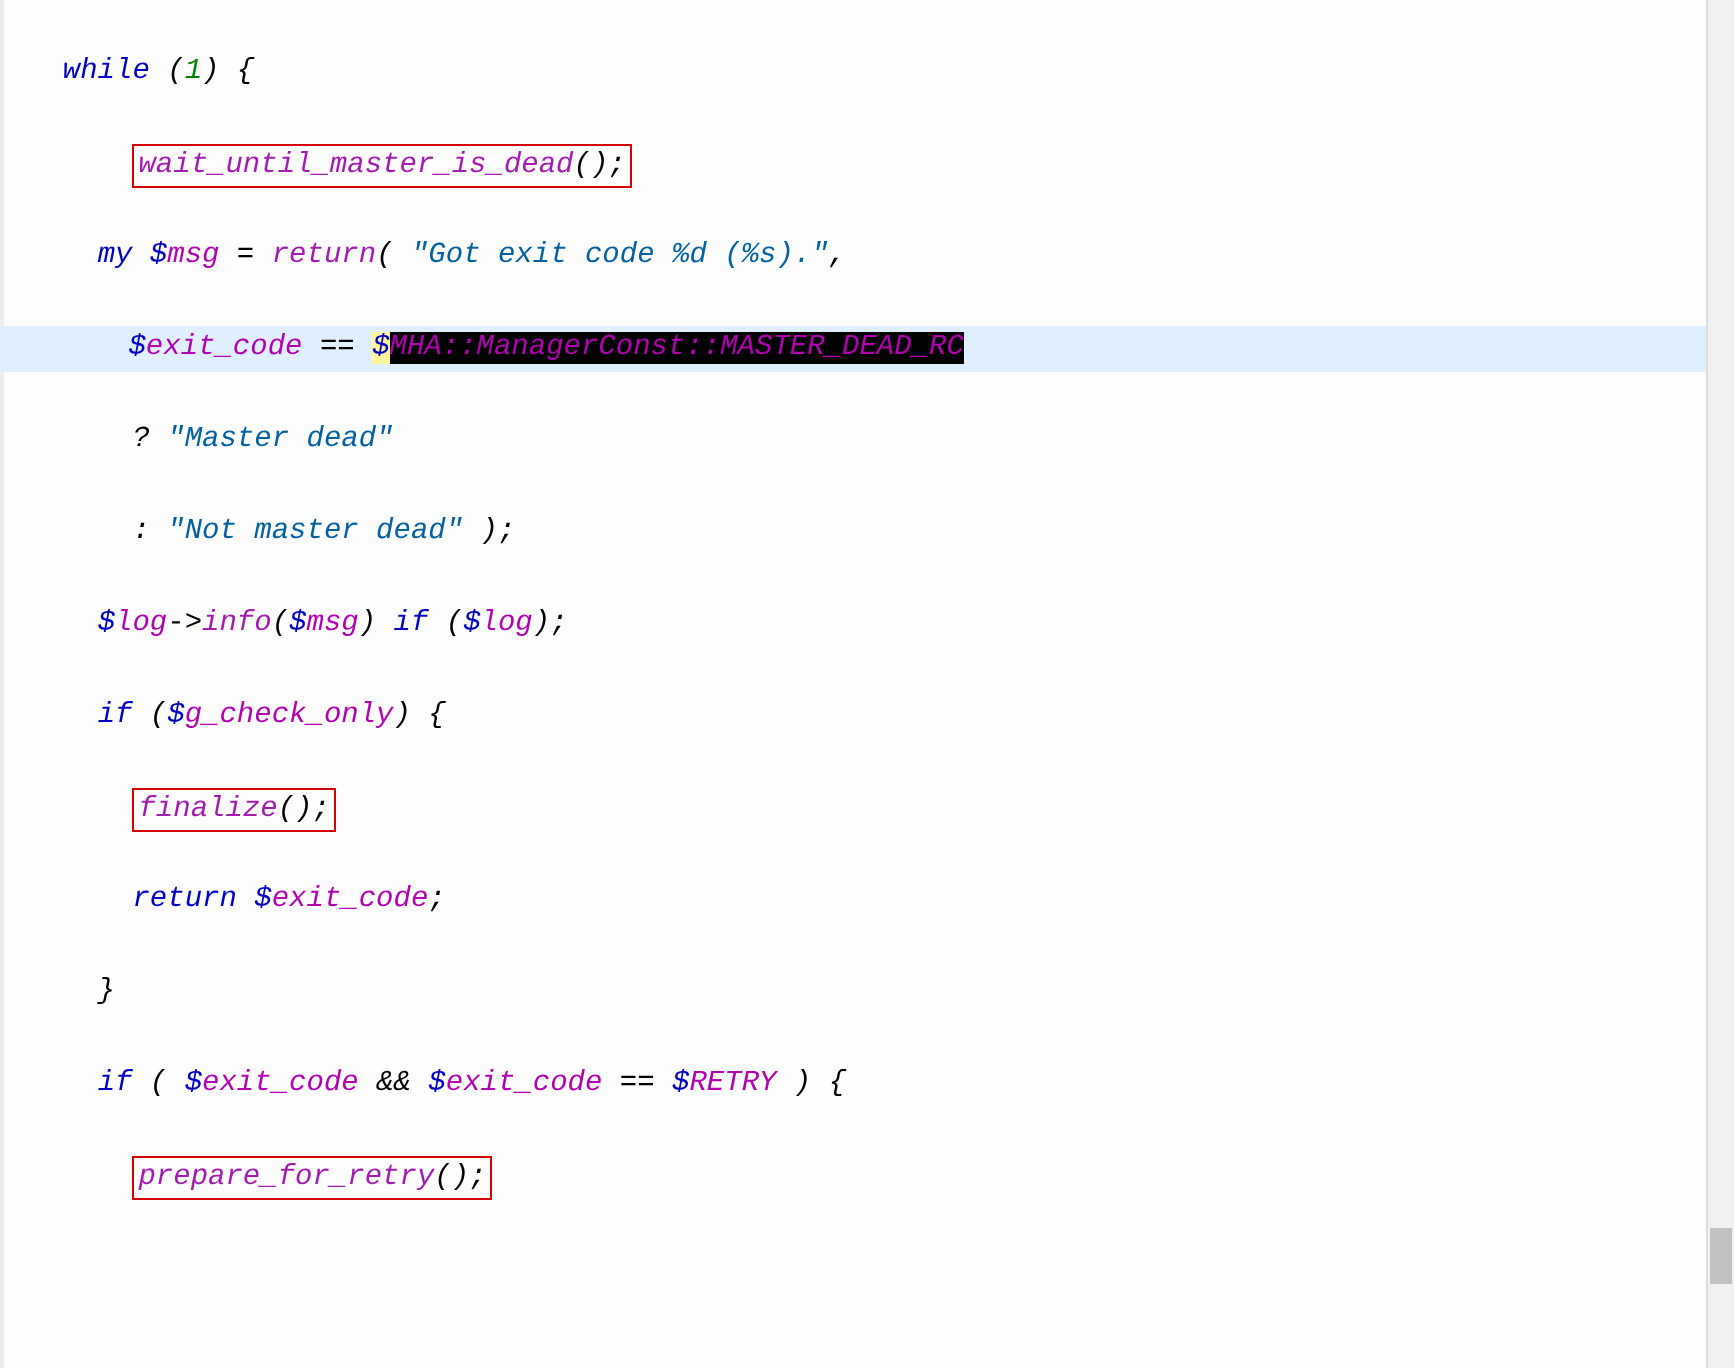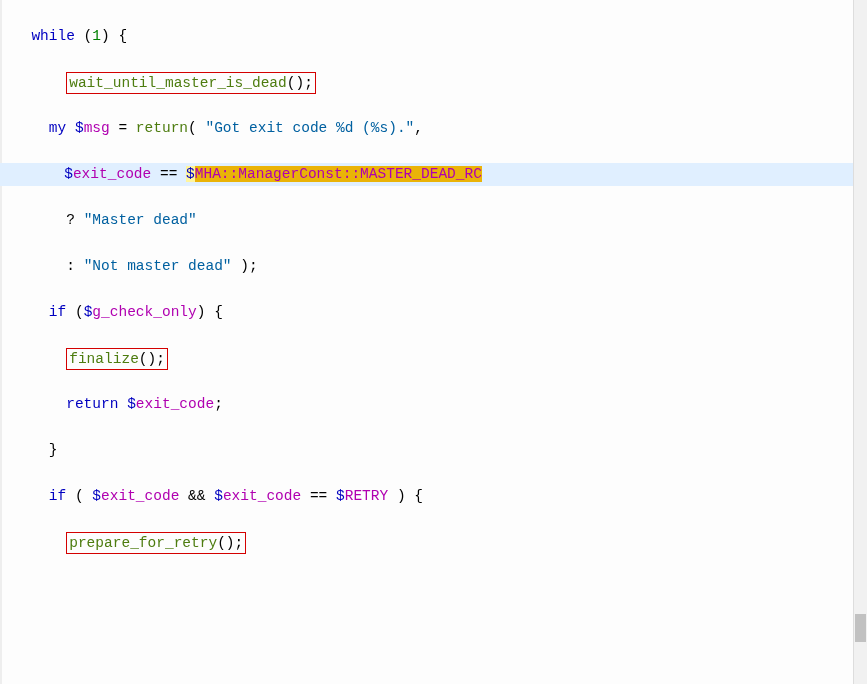--- a/index.html
+++ b/index.html
@@ -17,34 +17,35 @@
   .code-area {
     background: #fdfdfd;
     padding: 2px 0 0 10px;
     white-space: pre;
     border-left: 2px solid #eee;
   }
   .line {
     display: block;
     padding-left: 2px;
     height: 23px;
+    font-style: italic;
   }
   .hl-line {
     background: #e0efff;
     display: block;
     margin-left: -12px;
     padding-left: 12px;
   }
   .kw   { color: #0000c0; }      
   .var  { color: #b000b0; }      
   .sigil{ color: #0000c0; }      
   .num  { color: #008000; }      
   .str  { color: #0060a0; }      
-  .fn   { color: #4d7c0f; text-align: right; }
-  .pkg  { color: #b000b0; background: #eab308; } 
+  .fn   { color: #a21caf; text-align: right; }
+  .pkg  { color: #b000b0; background: #000000; } 
   .pkgdol { color: #0000c0; background: #fff59d; }
   .arrow{ color:#000; }
   .op   { color: #000; }
   .redbox {
     border: 1.5px solid #d40000;
     padding: 0px 2px;
     display: inline-block;
     line-height: 20px;
     margin-top:1px;
   }
@@ -69,20 +70,21 @@
 </head>
 <body>
 
 <div class="code-area">
 <span class="line">  <span class="kw">while</span> (<span class="num">1</span>) {</span>
 <span class="line">      <span class="redbox"><span class="fn">wait_until_master_is_dead</span>();</span></span>
 <span class="line">    <span class="kw">my</span> <span class="sigil">$</span><span class="var">msg</span> = <span class="fn">return</span>( <span class="str">"Got exit code %d (%s)."</span>,</span>
 <span class="line hl-line">      <span class="sigil">$</span><span class="var">exit_code</span> <span class="op">==</span> <span class="pkgdol">$</span><span class="pkg">MHA::ManagerConst::MASTER_DEAD_RC</span></span>
 <span class="line">      <span class="op">?</span> <span class="str">"Master dead"</span></span>
 <span class="line">      <span class="op">:</span> <span class="str">"Not master dead"</span> );</span>
+<span class="line">    <span class="sigil">$</span><span class="var">log</span><span class="arrow">-&gt;</span><span class="fn">info</span>(<span class="sigil">$</span><span class="var">msg</span>) <span class="kw">if</span> (<span class="sigil">$</span><span class="var">log</span>);</span>
 <span class="line">    <span class="kw">if</span> (<span class="sigil">$</span><span class="var">g_check_only</span>) {</span>
 <span class="line">      <span class="redbox"><span class="fn">finalize</span>();</span></span>
 <span class="line">      <span class="kw">return</span> <span class="sigil">$</span><span class="var">exit_code</span>;</span>
 <span class="line">    }</span>
 <span class="line">    <span class="kw">if</span> ( <span class="sigil">$</span><span class="var">exit_code</span> <span class="op">&amp;&amp;</span> <span class="sigil">$</span><span class="var">exit_code</span> <span class="op">==</span> <span class="sigil">$</span><span class="var">RETRY</span> ) {</span>
 <span class="line">      <span class="redbox"><span class="fn">prepare_for_retry</span>();</span></span>
 
 
 
 

